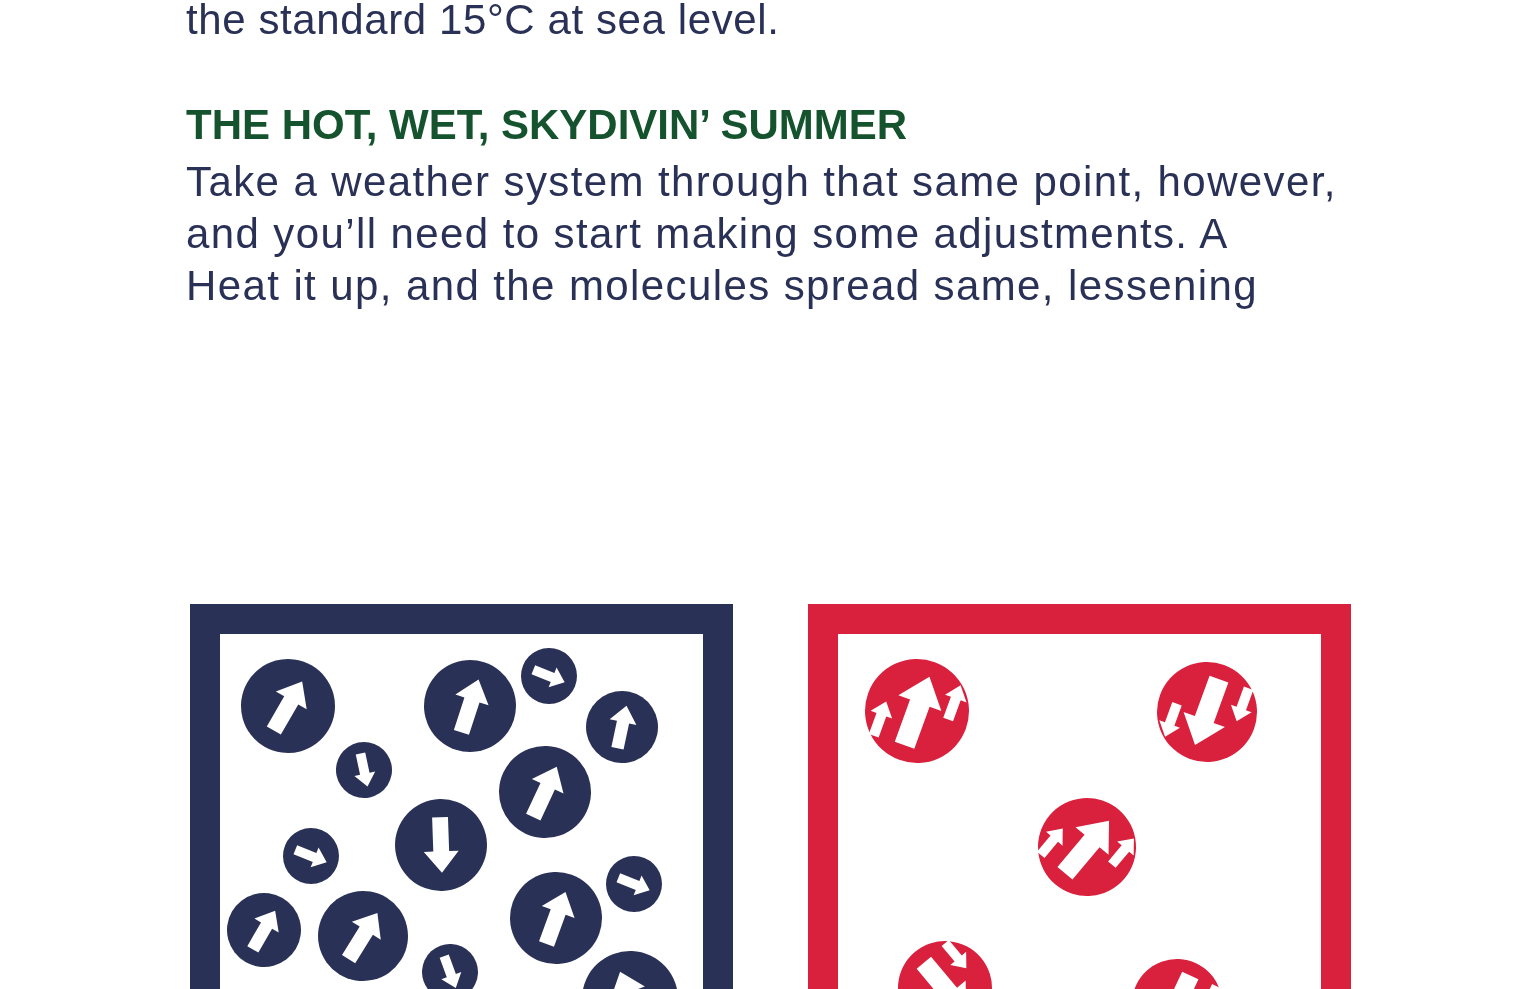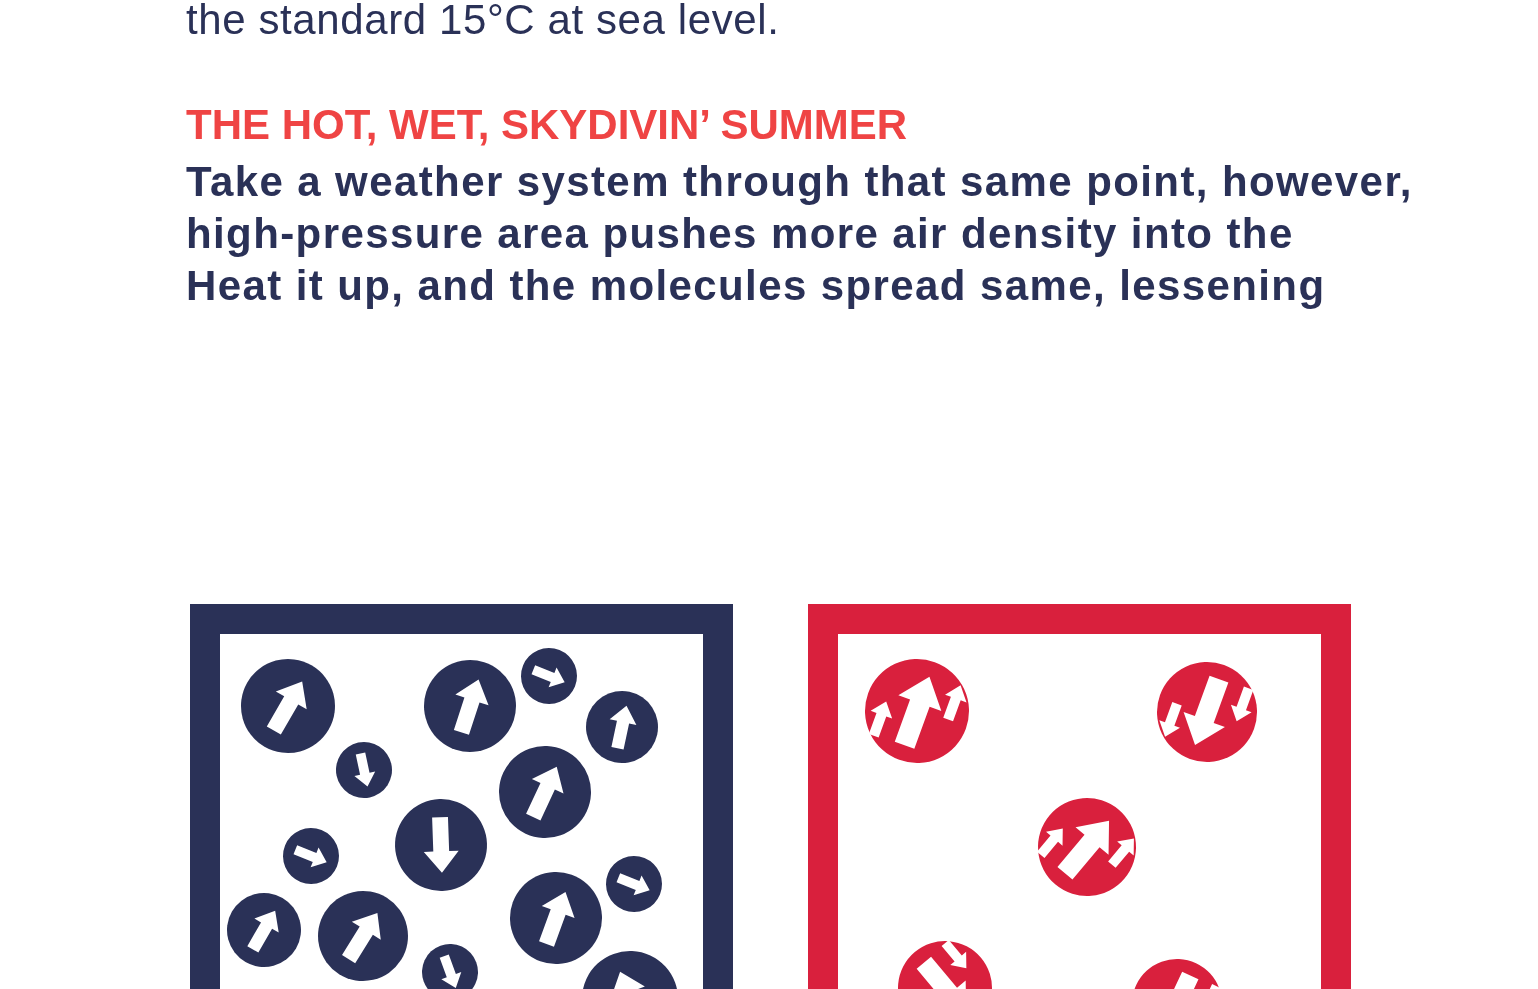--- a/index.html
+++ b/index.html
@@ -32,25 +32,25 @@
   }
   #cold-box{left:190px;}
   #hot-box{left:808px;}
 </style>
 </head>
 <body>
 
 <div class="page" style="background: rgb(255, 255, 255);">
   <div class="intro" style="color: rgb(42, 49, 87);">the standard 15°C at sea level.</div>
 
-  <h2 class="heading" style="color: #ef4444;">THE HOT, WET, SKYDIVIN’ SUMMER</h2>
+  <h2 class="heading" style="color: #14532d;">THE HOT, WET, SKYDIVIN’ SUMMER</h2>
 
-  <div class="body-paragraph" id="body-paragraph" style="color: rgb(42, 49, 87); font-weight: bold;">
+  <div class="body-paragraph" id="body-paragraph" style="color: rgb(42, 49, 87);">
       <div class="body-line">Take a weather system through that same point, however,</div>
-      <div class="body-line">high-pressure area pushes more air density into the</div>
+      <div class="body-line">and you’ll need to start making some adjustments. A</div>
       <div class="body-line">Heat it up, and the molecules spread same, lessening</div>
     </div>
 
   <svg id="cold-box" class="box-svg" width="543" height="543" viewBox="0 0 543 543">
       <rect x="15" y="15" width="513" height="513" fill="none" stroke="#2A3157" stroke-width="30"></rect>
       <g transform="translate(98,102) rotate(30)">
         <circle r="47" fill="#2A3157"></circle>
         <path d="M0,-35 L22,-8 L10,-8 L10,35 L-10,35 L-10,-8 L-22,-8 Z" fill="#FFFFFF" transform="scale(0.810)"></path>
       </g>
       <g transform="translate(280,102) rotate(18)">

